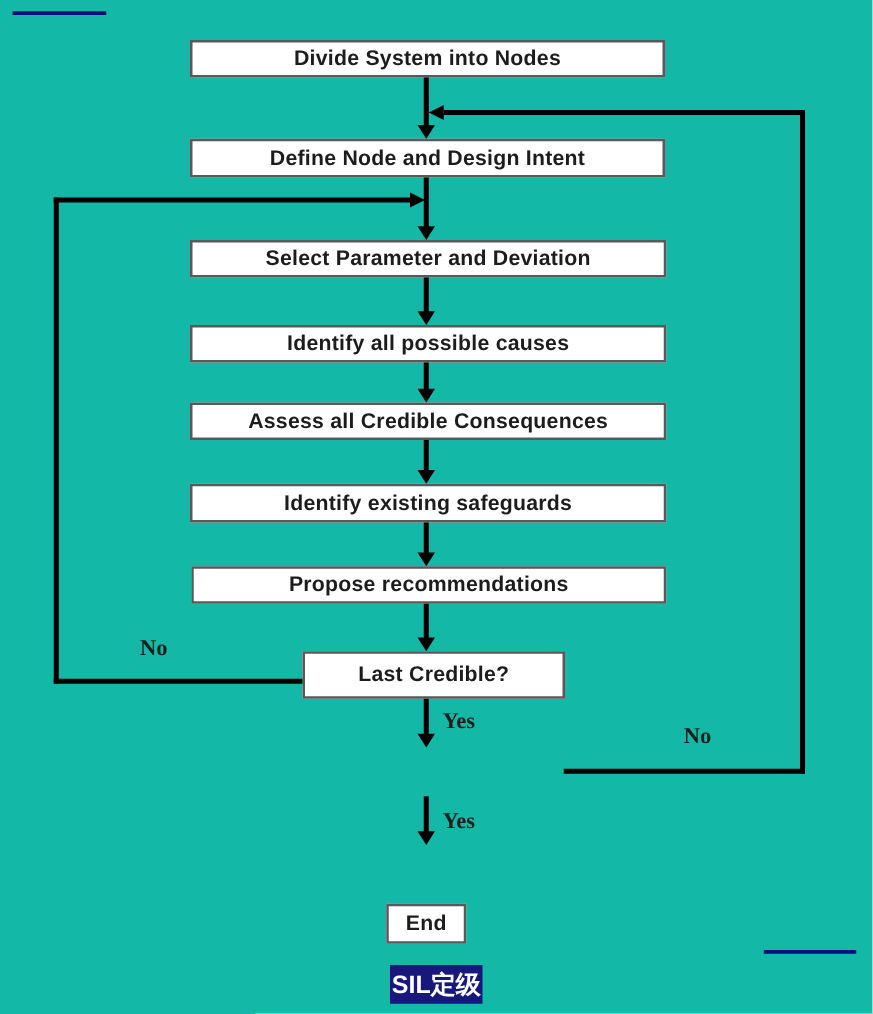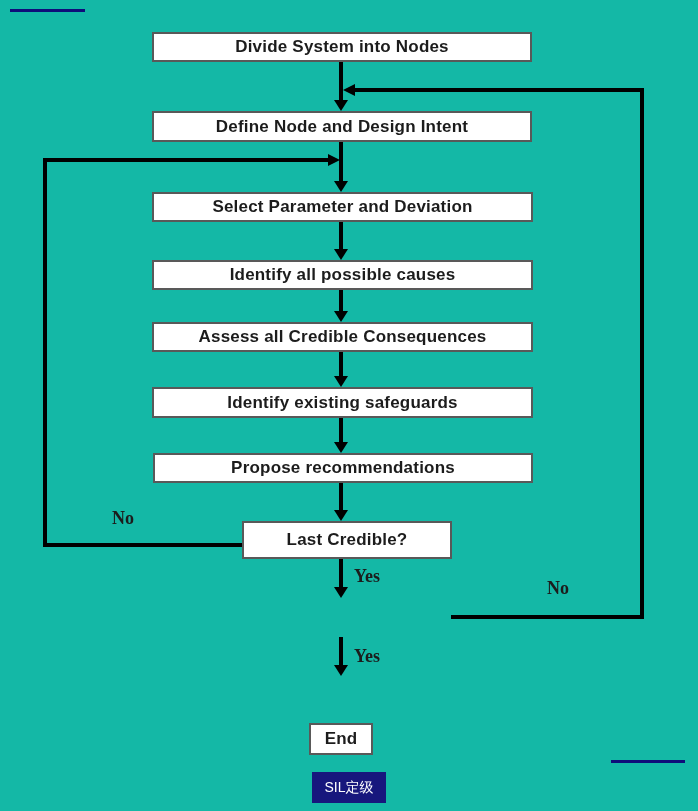--- a/index.html
+++ b/index.html
@@ -66,22 +66,22 @@
   }
   .badge {
     position: absolute;
     left: 312px; top: 772px;
     width: 74px; height: 31px;
     background: #17177d;
     color: #ffffff;
     display: flex;
     align-items: center;
     justify-content: center;
-    font-size: 14px;
-    font-weight: normal;
+    font-size: 20px;
+    font-weight: bold;
   }
 </style>
 </head>
 <body>
 
 <div id="canvas">
 
   <div class="accent-line" style="left:10px; top:9px; width:75px;"></div>
   <div class="accent-line" style="left:611px; top:760px; width:74px;"></div>
 

